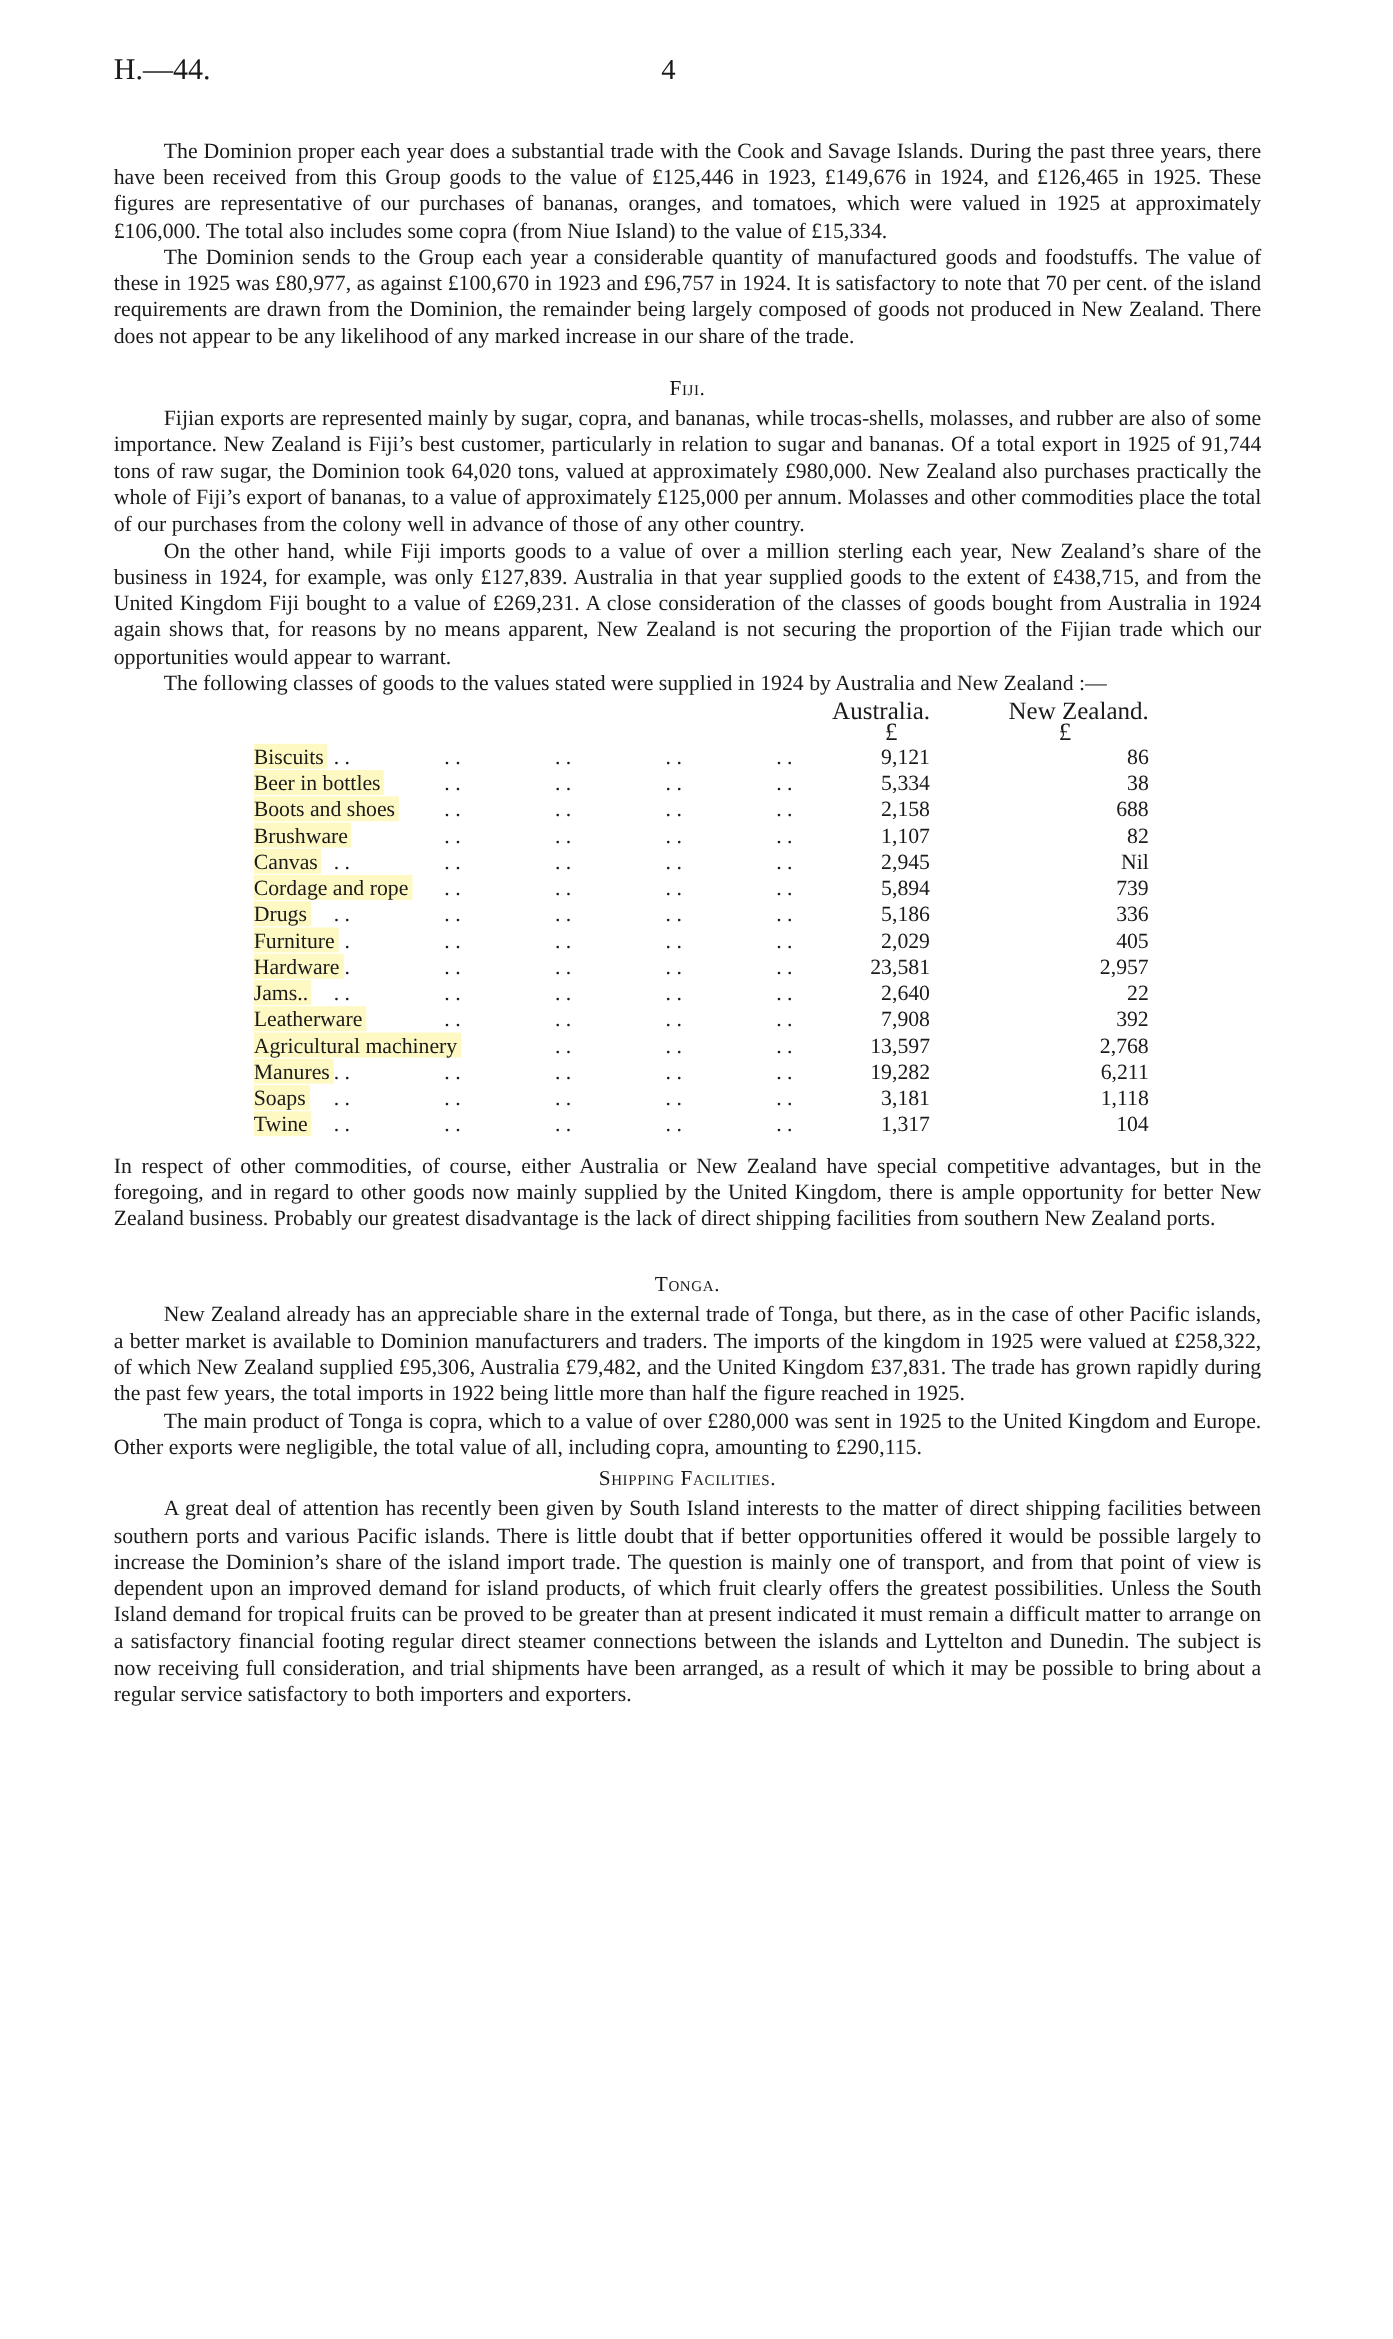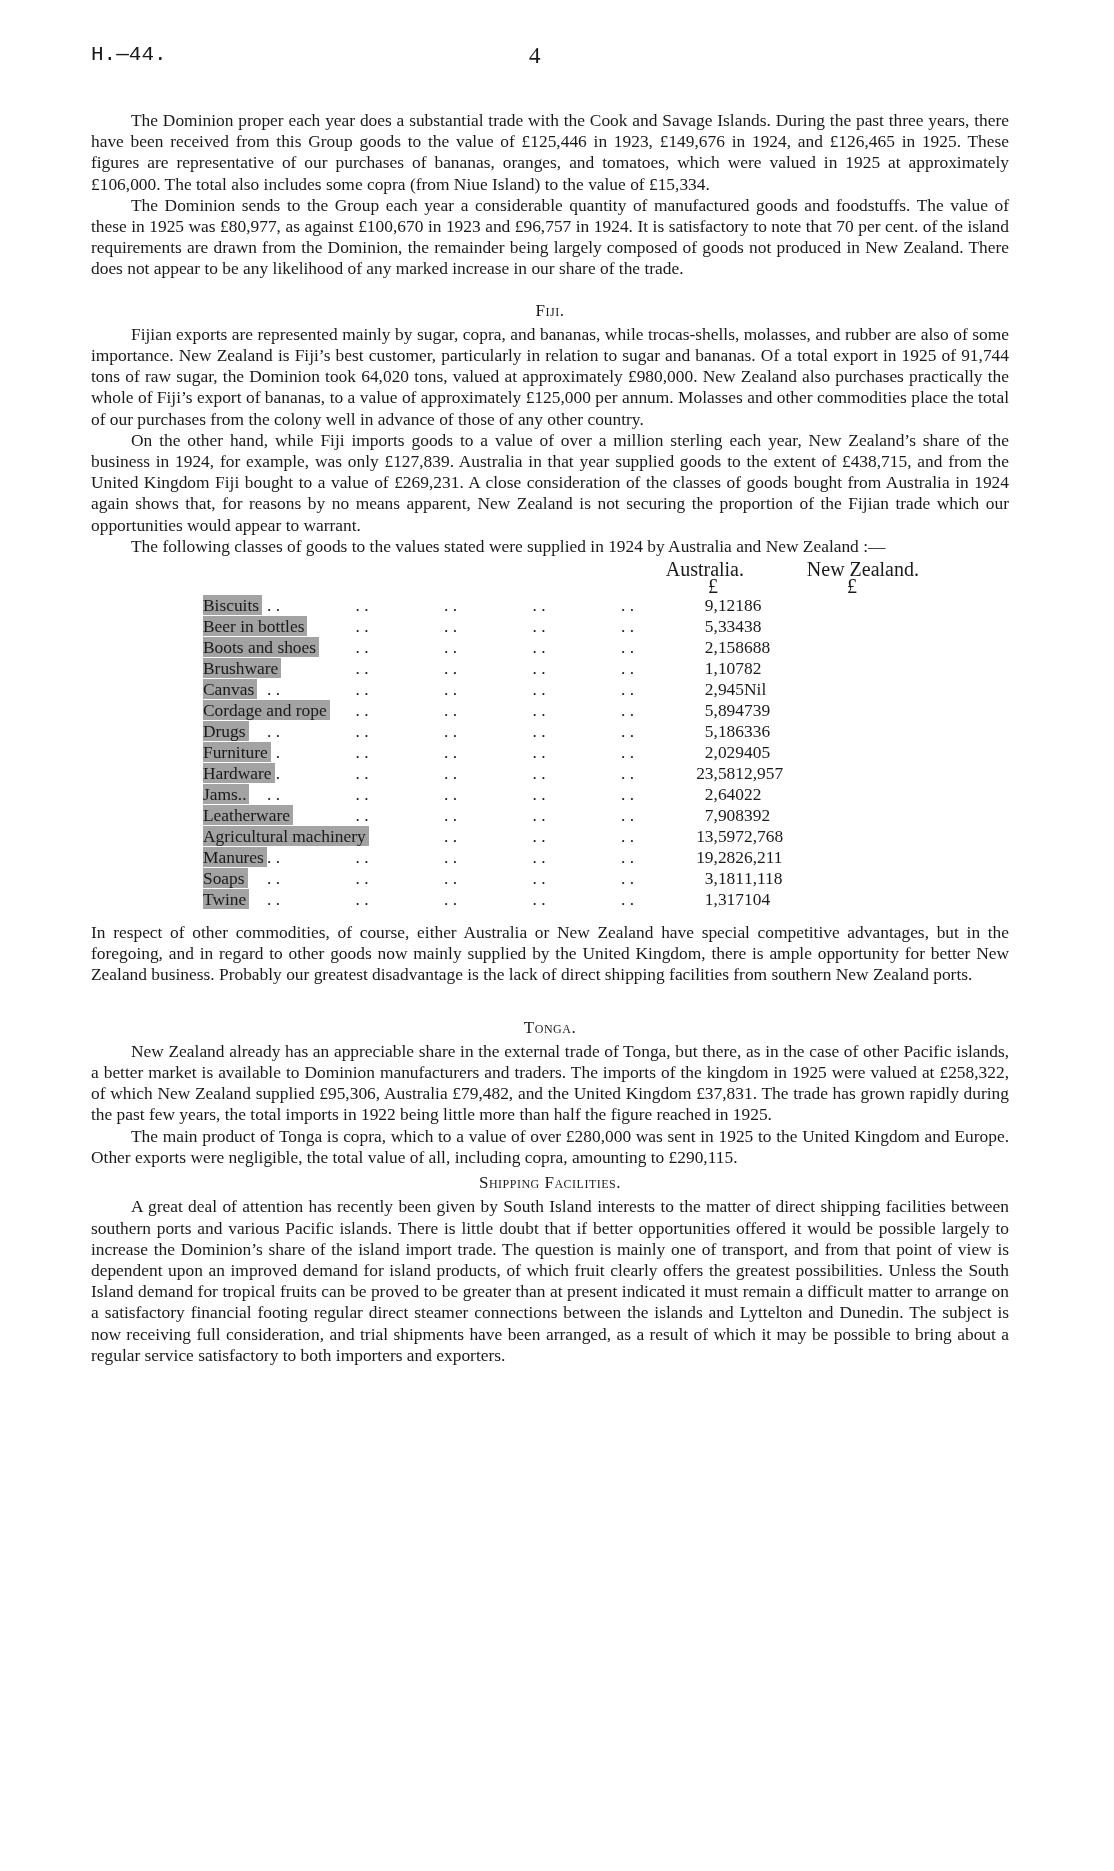--- a/index.html
+++ b/index.html
@@ -1,41 +1,41 @@
 <!DOCTYPE html>
 <html><head>
 <meta charset="utf-8">
 <style>
   html, body { margin: 0; padding: 0; background: #ffffff; }
   body { width: 1114px; height: 1871px; position: relative; overflow: hidden;
          font-family: "DejaVu Serif", "Liberation Serif", serif; color: #1a1a1a; }
   .page { position: absolute; left: 91px; top: 0; width: 918px; }
   .header { position: absolute; top: 43px; left: 0; width: 918px; height: 30px; }
-  .header .ref { position: absolute; left: 0; top: 0; font-size: 21px; font-family: Liberation Mono, monospace; }
+  .header .ref { position: absolute; left: 0; top: 0; font-size: 24px; font-family: Liberation Serif, serif; }
   .header .num { position: absolute; left: 438px; top: 0; font-size: 23px; font-family: "Liberation Serif", serif; }
   .body { position: absolute; top: 110px; left: 0; width: 918px;
           font-family: "Liberation Serif", serif; font-size: 17.4px; line-height: 21.2px; }
   h2 { font-weight: normal; font-variant: small-caps; text-align: center; font-size: 17px;
        margin: 0; letter-spacing: 0.5px; }
   p { margin: 0; text-align: justify; text-indent: 40px; }
   p.noindent { text-indent: 0; }
   .sec-cook h2 { margin-bottom: 3px; }
   .sec-fiji { margin-top: 20px; }
   .sec-fiji h2 { margin-bottom: 3px; }
   .sec-tonga { margin-top: 31px; }
   .sec-tonga h2 { margin-bottom: 3px; }
   .sec-ship { margin-top: 4px; }
   .sec-ship h2 { margin-bottom: 3px; }
   table.goods { border-collapse: collapse; margin: 4px 0 12px 112px; font-size: 17.4px; }
   table.goods th { font-weight: normal; font-size: 20px; line-height: 17px; padding: 0; }
   table.goods td { padding: 0; line-height: 21px; height: 21px; white-space: nowrap; }
   td.item { width: 435px; position: relative; }
-  td.item .lbl { background: #a3a3a3; position: relative; z-index: 1; padding-right: 3px; }
+  td.item .lbl { background: #fef9c3; position: relative; z-index: 1; padding-right: 3px; }
   td.au { width: 80px; text-align: right; padding-right: 0; }
-  td.nz { width: 175px; text-align: left; padding-right: 40px; }
+  td.nz { width: 175px; text-align: right; padding-right: 40px; }
   th.au { text-align: right; width: 80px; }
   th.nz { text-align: right; padding-right: 20px; }
   .dotrow { display: flex; justify-content: space-between; position: absolute; left: 0; right: 4px; top: 0; }
   .dotrow span { width: 77px; text-align: right; }
 </style>
 </head>
 <body>
 
 <div class="page">
   <div class="header">

